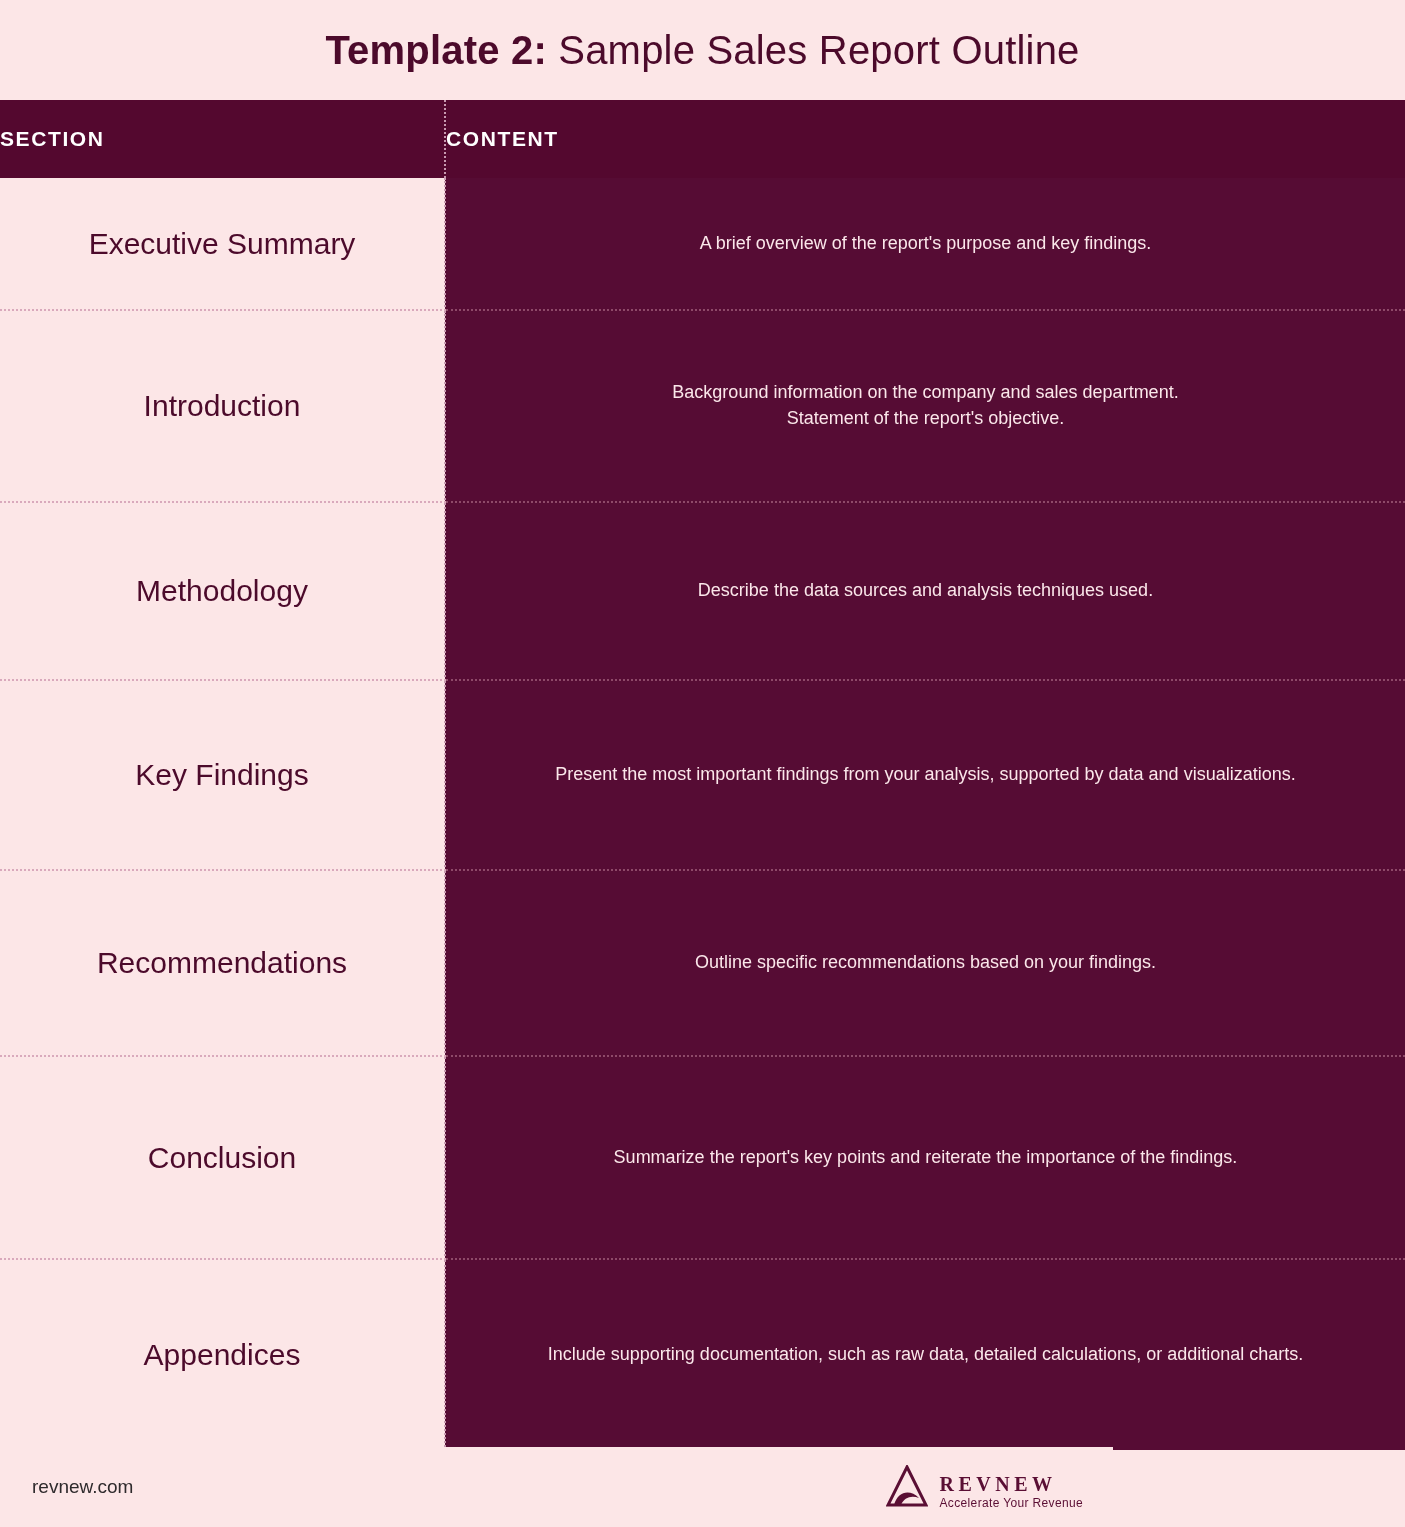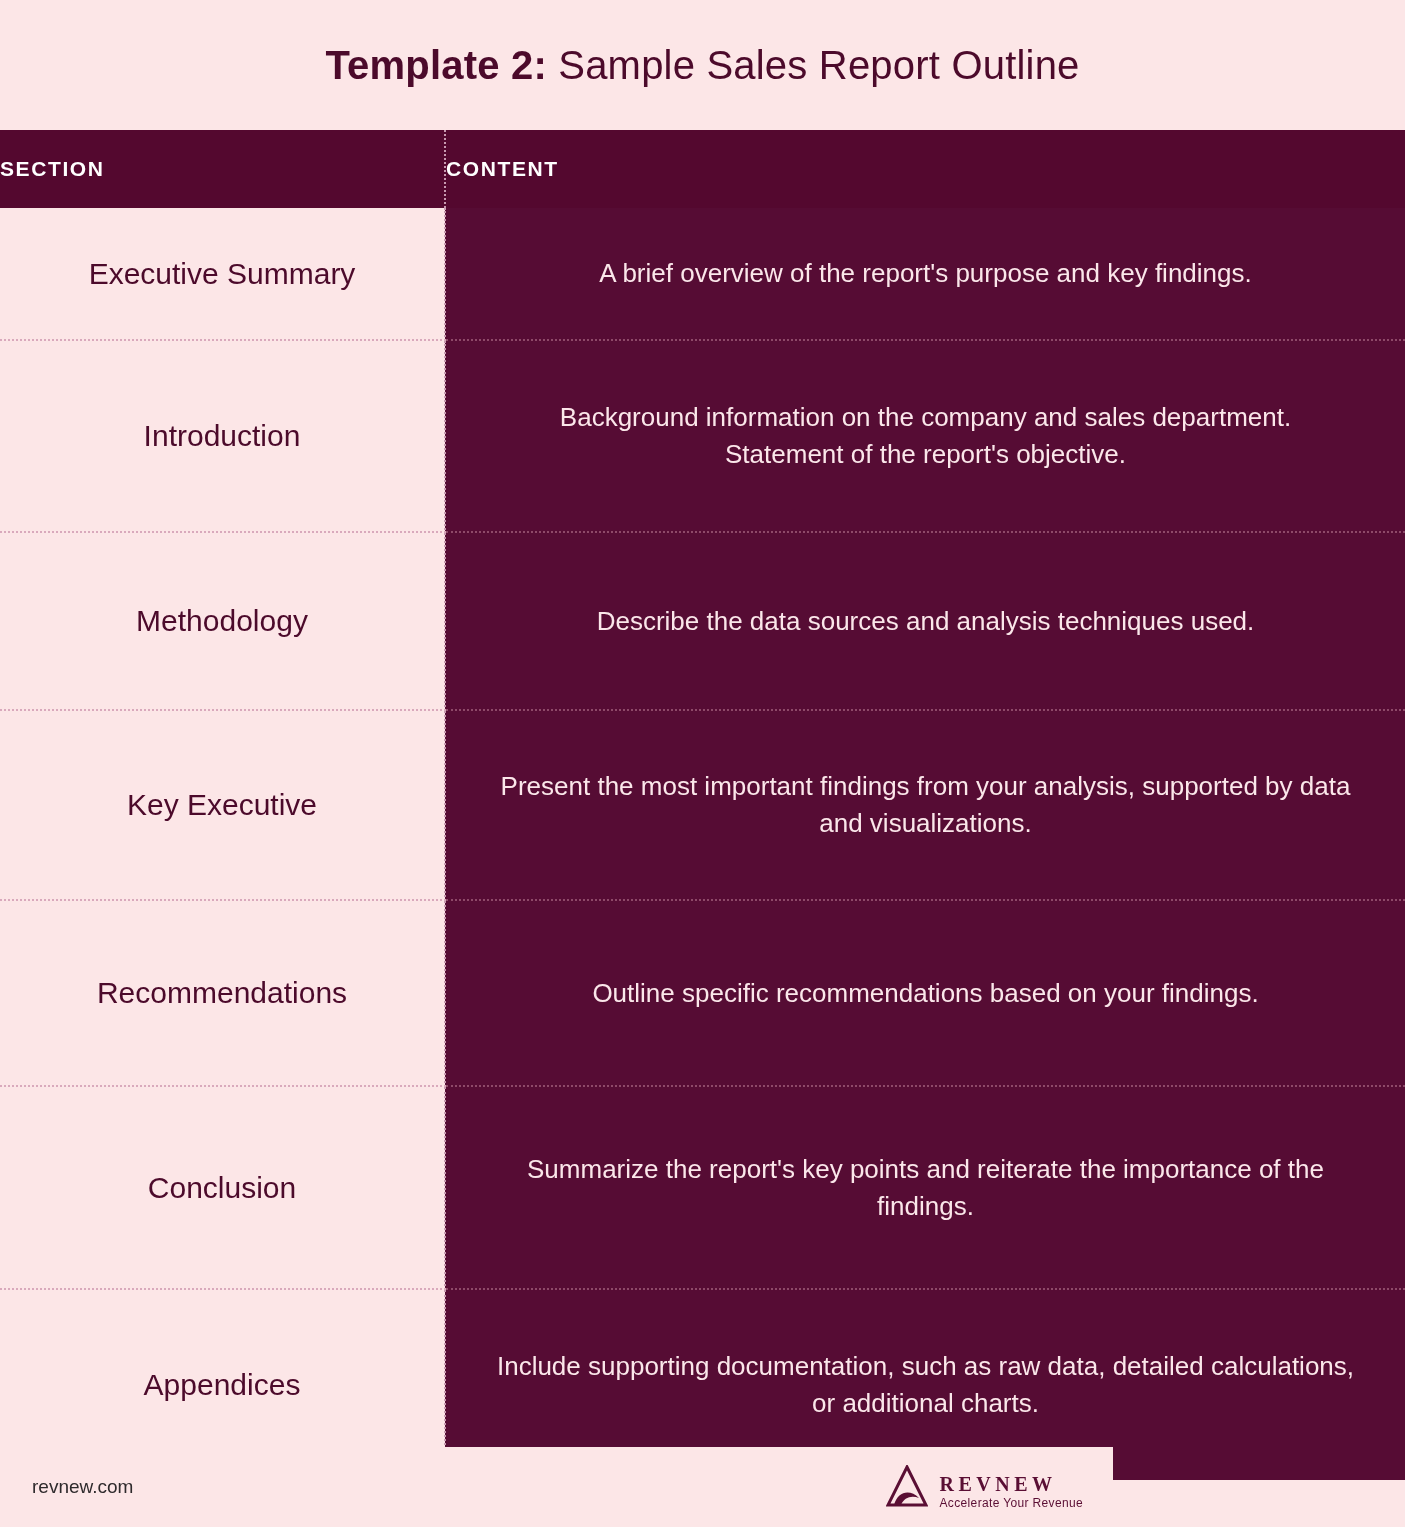--- a/index.html
+++ b/index.html
@@ -14,21 +14,21 @@
   .page {
     position: relative;
     width: 1405px;
     height: 1527px;
     background: #FCE6E7;
     overflow: hidden;
   }
 
   
   .title-bar {
-    height: 130px;
+    height: 100px;
     display: flex;
     align-items: center;
     justify-content: center;
     background: #FCE6E7;
   }
   .title {
     font-size: 40px;
     color: #4C0A2B;
     letter-spacing: .2px;
     white-space: nowrap;
@@ -70,21 +70,21 @@
     font-size: 30px;
     font-weight: 400;
     padding: 22px 16px;
     border-bottom: 2px dotted #D9A9BC;
     border-right: 2px dotted #C89AB0;
   }
 
   td.content-cell {
     background: #560C34;
     color: #FBE7EA;
-    font-size: 26px;
+    font-size: 18px;
     font-weight: 400;
     line-height: 1.42;
     padding: 18px 46px;
     border-bottom: 2px dotted #8E4A69;
   }
 
   tbody tr:last-child td.section-cell { border-bottom: 2px dotted #D9A9BC; }
   tbody tr:last-child td.content-cell { border-bottom: none; }
 
   
@@ -170,21 +170,21 @@
           <span>Statement of the report's objective.</span>
         </td>
       </tr>
       <tr class="r2">
         <td class="section-cell">Methodology</td>
         <td class="content-cell">
           <span>Describe the data sources and analysis techniques used.</span>
         </td>
       </tr>
       <tr class="r3">
-        <td class="section-cell">Key Executive</td>
+        <td class="section-cell">Key Findings</td>
         <td class="content-cell">
           <span>Present the most important findings from your analysis, supported by data and visualizations.</span>
         </td>
       </tr>
       <tr class="r4">
         <td class="section-cell">Recommendations</td>
         <td class="content-cell">
           <span>Outline specific recommendations based on your findings.</span>
         </td>
       </tr>

